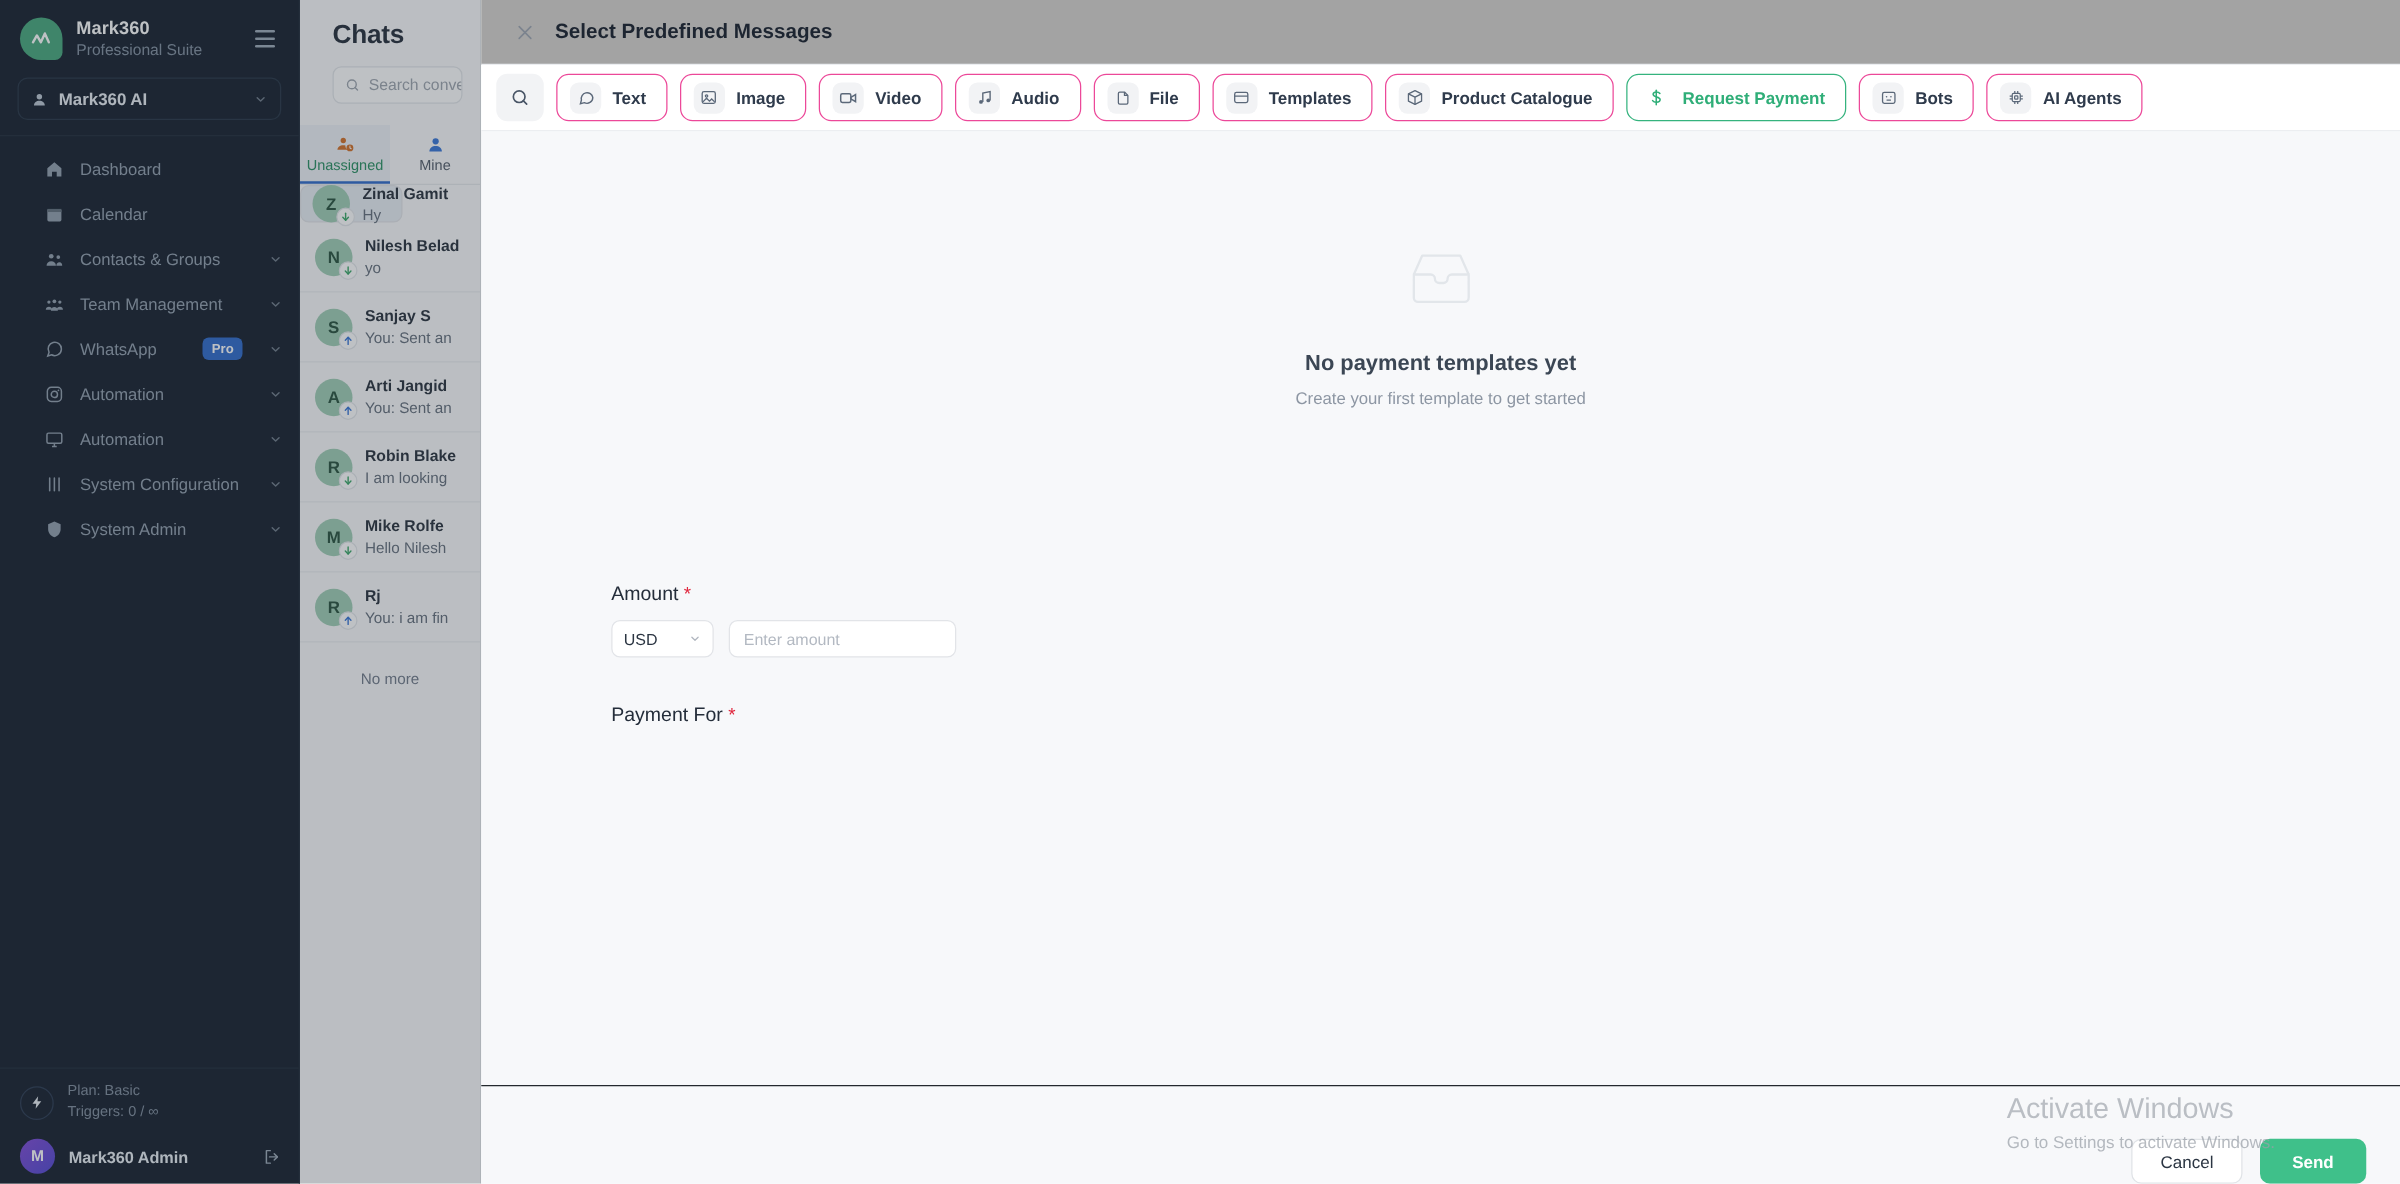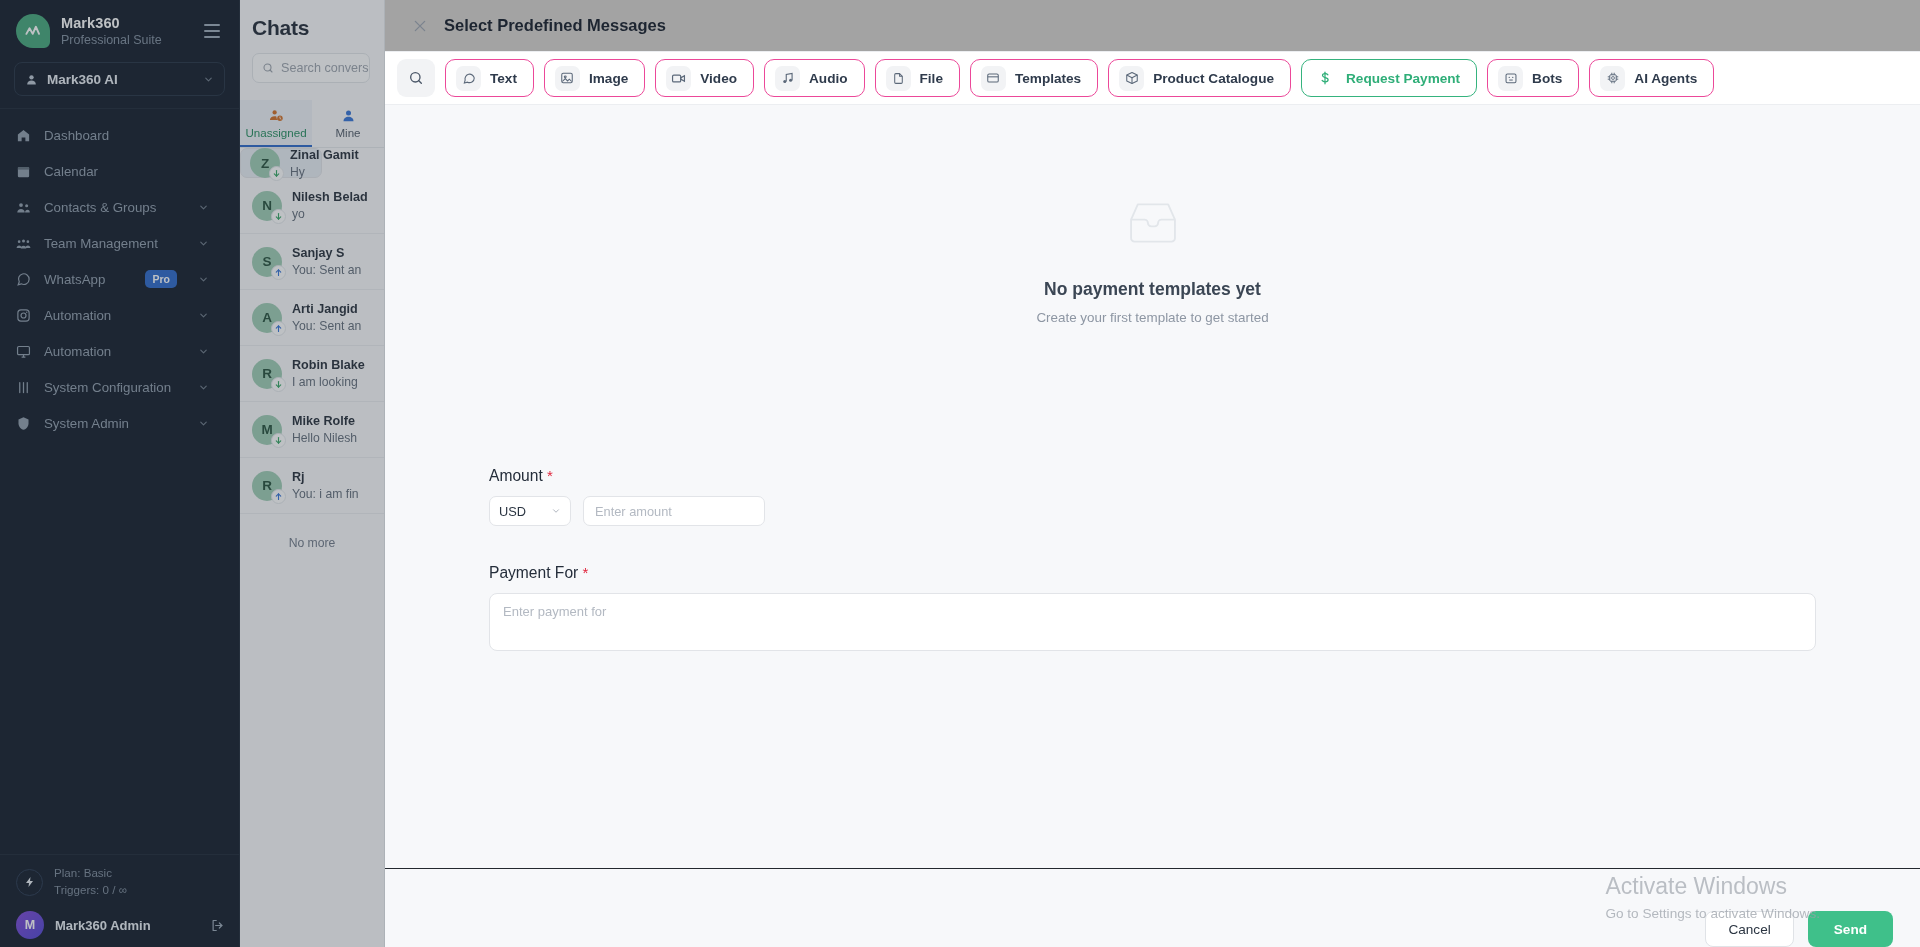--- a/index.html
+++ b/index.html
@@ -50,22 +50,22 @@
     cursor: pointer;
   }
   .sb-account .lbl { color: #e8edf3; font-size: 13.5px; font-weight: 700; flex: 1; }
   .ico { display: inline-flex; align-items: center; justify-content: center; }
 
   .sb-divider { height: 1px; background: #16212f; margin: 2px 0 6px 0; }
 
   .sb-nav { flex: 1; overflow: hidden; padding-top: 2px; }
   .sb-item {
     height: 36px; display: flex; align-items: center; gap: 13px;
-    padding: 0 30px 0 16px; cursor: pointer;
-    color: #8e9bab; font-size: 13.3px;
+    padding: 0 13px 0 16px; cursor: pointer;
+    color: #8e9bab; font-size: 13.3px; margin-left: 20px;
   }
   .sb-item .sb-label { flex: 1; white-space: nowrap; }
   .sb-badge {
     background: #2563c9; color: #fff; font-size: 10.5px; font-weight: 700;
     padding: 2px 7px; border-radius: 5px; line-height: 1.35;
   }
   .chev { opacity: .75; }
 
   .sb-foot { padding: 0 0 8px 0; }
   .sb-foot-div { height: 1px; background: #16212f; margin-bottom: 10px; }
@@ -85,21 +85,21 @@
   }
   .sb-user .nm { flex: 1; color: #e9eef4; font-size: 13px; font-weight: 700; }
 
   
   .chats {
     position: absolute; left: 240px; top: 0;
     width: 145px; height: 947px;
     background: #fbfbfc;
     border-right: 1px solid #e6e8eb;
   }
-  .chats-h { padding: 16px 14px 8px 12px; }
+  .chats-h { padding: 16px 14px 8px 26px; }
   .chats-title { font-size: 21px; font-weight: 700; color: #1b2431; letter-spacing: -.2px; }
   .chats-search {
     margin: 13px 0 0 0; height: 30px;
     border: 1px solid #e2e5e9; border-radius: 7px; background: #fff;
     display: flex; align-items: center; gap: 7px; padding: 0 9px;
     color: #9aa1ab; font-size: 12.6px; white-space: nowrap; overflow: hidden;
   }
   .chats-tabs { display: flex; border-bottom: 1px solid #e6e8eb; margin-top: 9px; }
   .ctab {
     flex: 1; height: 47px; display: flex; flex-direction: column;
@@ -762,21 +762,20 @@
           <input class="inp" type="text" value="" placeholder="Enter amount" style="">
         </div>
 
         <div class="gap"></div>
 
         <div class="flabel">
           <span>Payment For</span>
           <span class="req">*</span>
         </div>
 
-        <textarea class="ta" placeholder="Enter payment for" style=""></textarea>
       </div>
 
     </div>
 
     <div class="m-foot">
       <button class="btn-cancel">Cancel</button>
       <button class="btn-send">Send</button>
     </div>
 
   </div>

